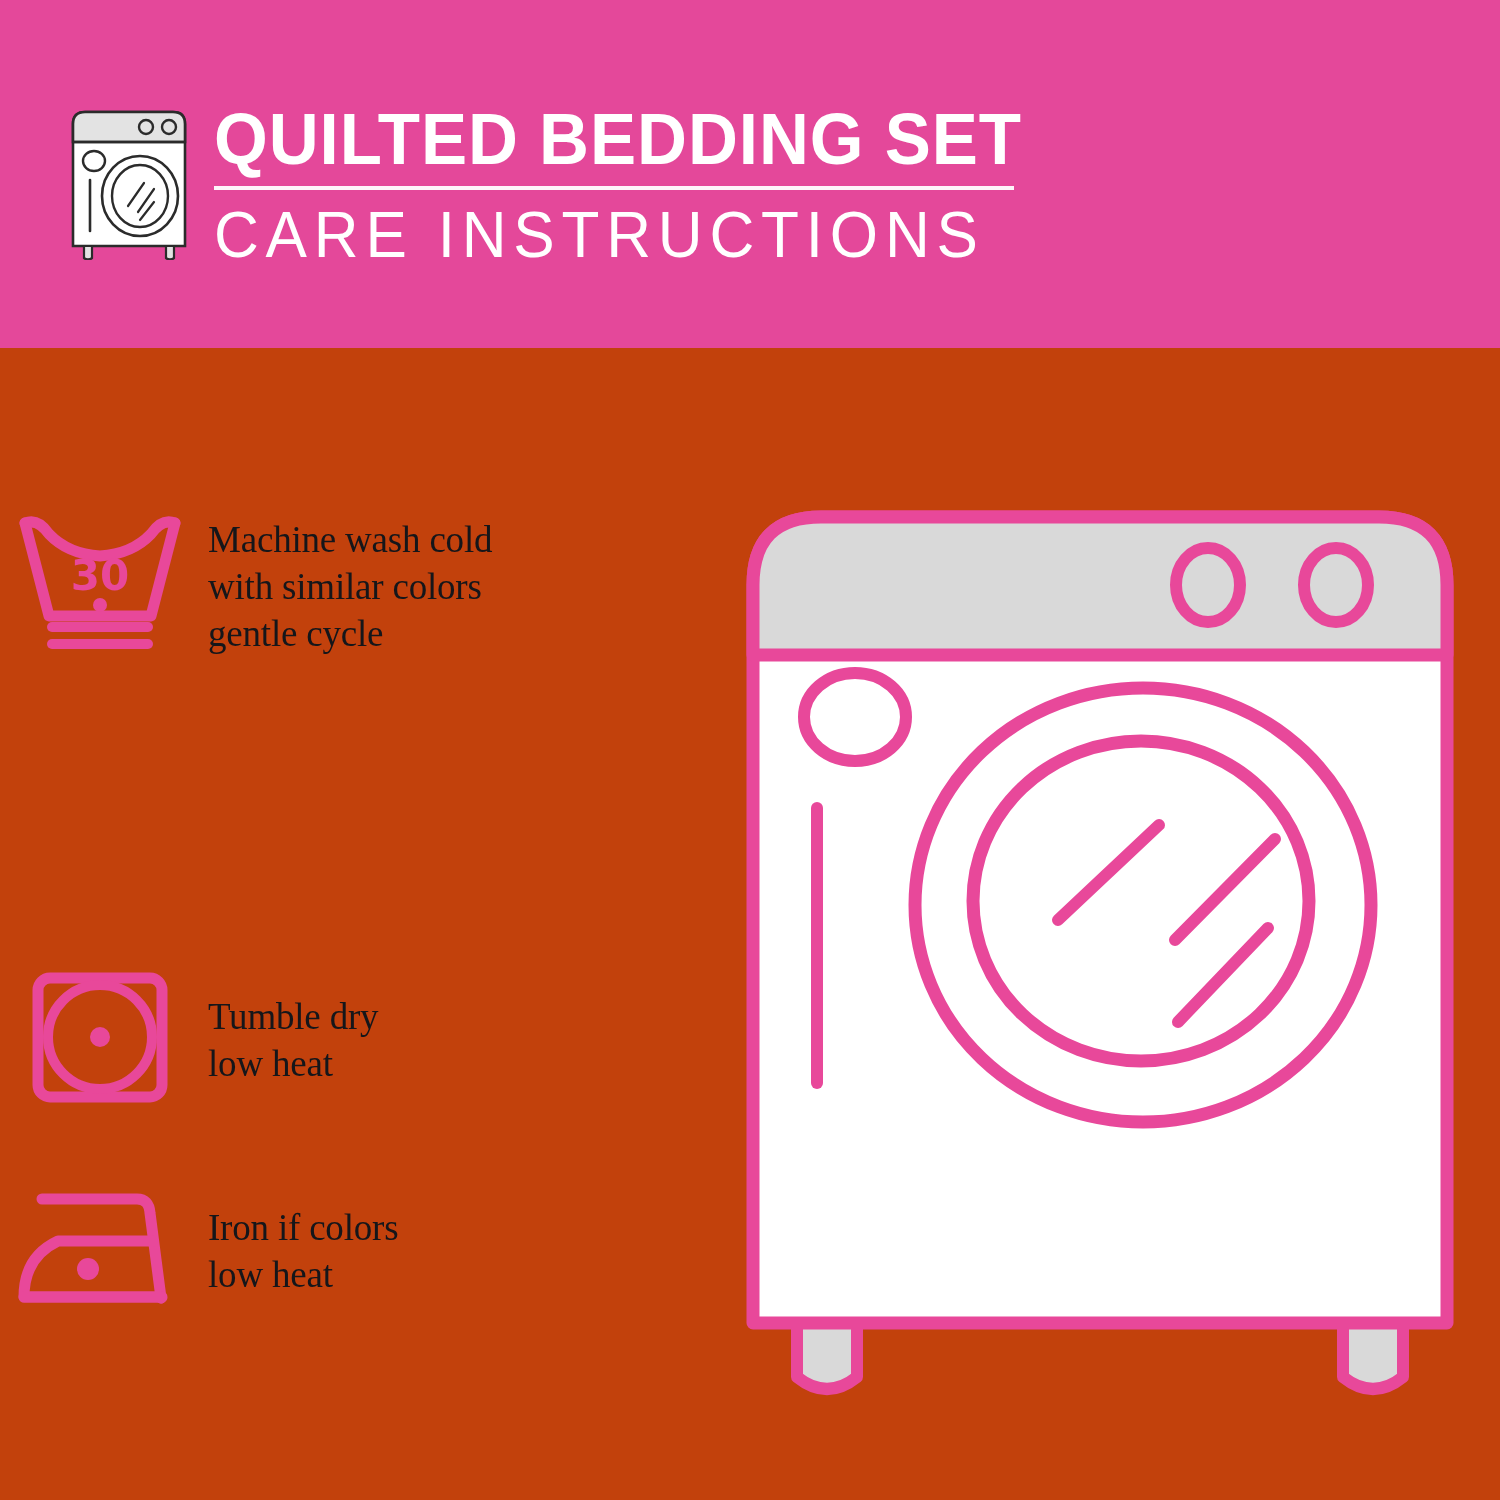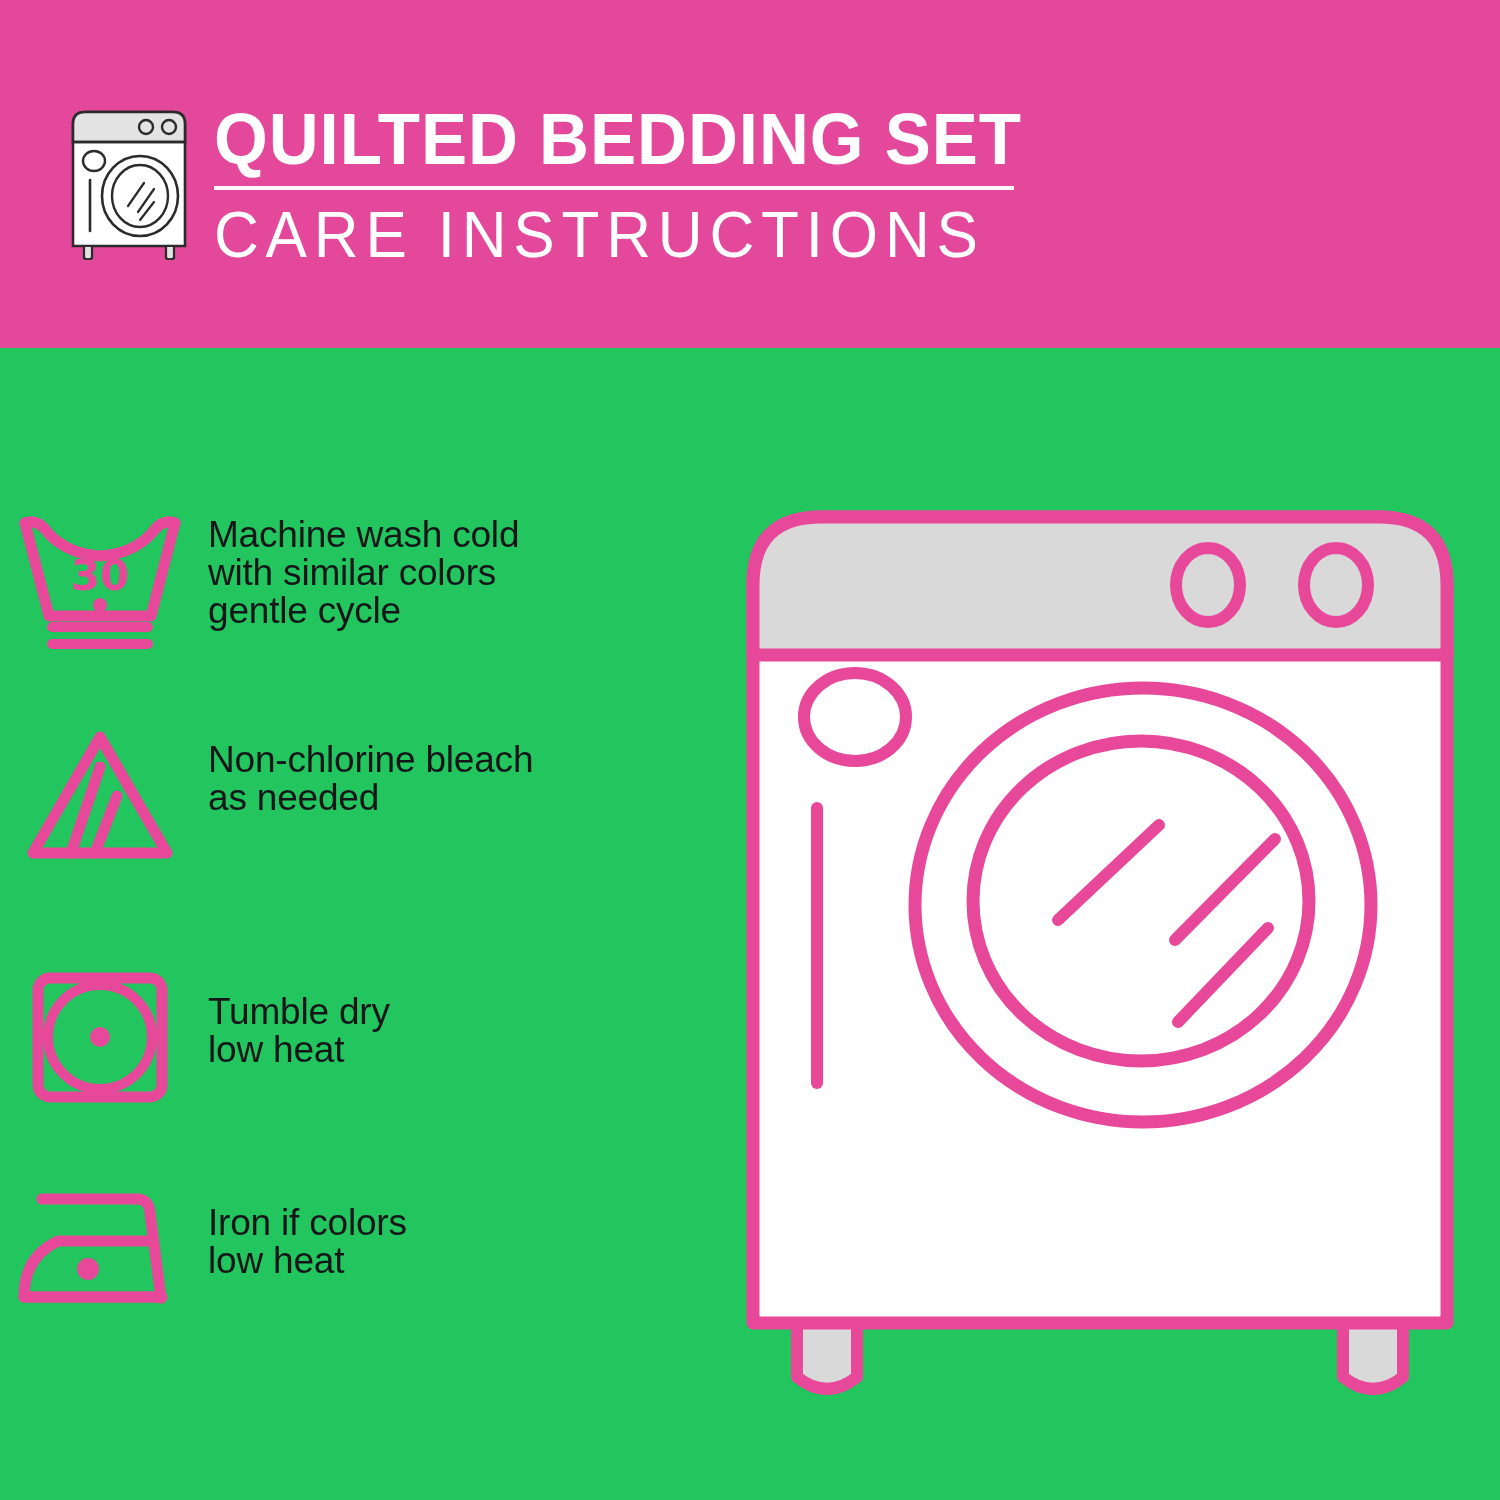--- a/index.html
+++ b/index.html
@@ -2,21 +2,21 @@
 <html><head>
 <meta charset="utf-8">
 <style>
   * { margin:0; padding:0; box-sizing:border-box; }
   html, body {
     width:1500px; height:1500px;
     background:#ffffff;
     font-family:"Liberation Sans", sans-serif;
     overflow:hidden;
   }
-  .page { position:relative; width:1500px; height:1500px; background:#22c55e; }
+  .page { position:relative; width:1500px; height:1500px; background:#c2410c; }
 
   
   .header {
     position:absolute; left:0; top:0; width:1500px; height:348px;
     background:#e4489a;
   }
   .header-logo {
     position:absolute; left:68px; top:108px; width:122px; height:152px;
   }
   .header-text {
@@ -53,23 +53,23 @@
   
   .care-list { position:absolute; left:0; top:348px; width:740px; height:1152px; }
   .care-row { position:absolute; left:0; width:740px; display:flex; align-items:flex-start; }
   .care-row-0 { top:160px; }
   .care-row-1 { top:375px; }
   .care-row-2 { top:617px; }
   .care-row-3 { top:832px; }
 
   .care-icon { width:200px; flex:0 0 200px; display:flex; justify-content:center; align-items:flex-start;text-decoration:underline; }
   .care-text {
-    font-family:Liberation Sans, sans-serif;
+    font-family:Liberation Serif, serif;
     font-size:37px;
-    line-height:38px;
+    line-height:47px;
     color:#15161a;
     letter-spacing:-0.2px;
     white-space:pre-line;
     padding-left:8px;
   }
   .care-text-0 { padding-top:8px; }
   .care-text-1 { padding-top:18px; }
   .care-text-2 { padding-top:28px; }
   .care-text-3 { padding-top:24px; }
 
@@ -134,31 +134,20 @@
 
           <rect x="31" y="114" width="106" height="10" rx="5" fill="#e8489a"></rect>
           <rect x="31" y="131" width="106" height="10" rx="5" fill="#e8489a"></rect>
         </svg>
       </div>
       <div class="care-text care-text-0">Machine wash cold
 with similar colors
 gentle cycle</div>
     </div>
 
-    <div class="care-row care-row-1">
-      <div class="care-icon">
-        <svg viewBox="0 0 168 145" width="168" height="145" xmlns="http://www.w3.org/2000/svg">
-          <path d="M84 14 L151 130 L17 130 Z" fill="none" stroke="#e8489a" stroke-width="11" stroke-linejoin="round" stroke-linecap="round"></path>
-          <line x1="84" y1="44" x2="55" y2="130" stroke="#e8489a" stroke-width="11" stroke-linecap="round"></line>
-          <line x1="101" y1="73" x2="79" y2="130" stroke="#e8489a" stroke-width="11" stroke-linecap="round"></line>
-        </svg>
-      </div>
-      <div class="care-text care-text-1">Non-chlorine bleach
-as needed</div>
-    </div>
 
     <div class="care-row care-row-2">
       <div class="care-icon">
         <svg viewBox="0 0 168 145" width="168" height="145" xmlns="http://www.w3.org/2000/svg">
           <rect x="22" y="13" width="124" height="119" rx="12" ry="12" fill="none" stroke="#e8489a" stroke-width="11"></rect>
           <circle cx="84" cy="72" r="52" fill="none" stroke="#e8489a" stroke-width="10"></circle>
           <circle cx="84" cy="72" r="10" fill="#e8489a"></circle>
         </svg>
       </div>
       <div class="care-text care-text-2">Tumble dry

